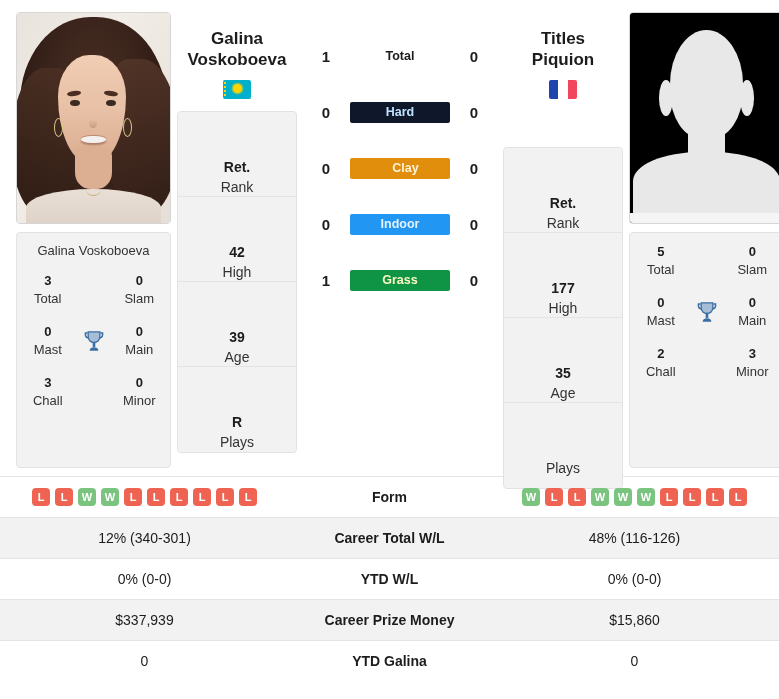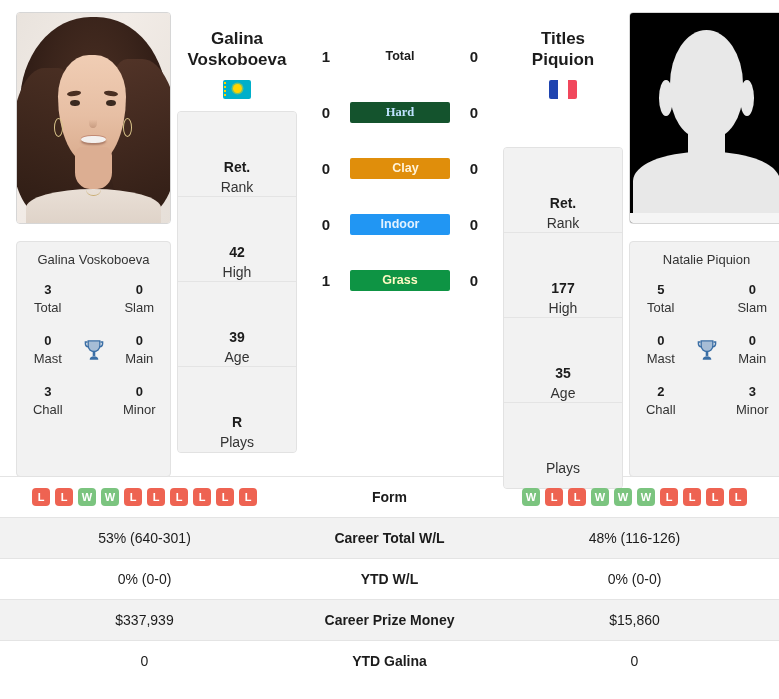--- a/index.html
+++ b/index.html
@@ -119,21 +119,21 @@
   .silhouette .sil-body {
     position:absolute; left:2%; bottom:4%; width:96%; height:30%;
     background:#e8e8e8; border-radius:46% 46% 0 0;
   }
   .silhouette .sil-floor {
     position:absolute; left:0; bottom:0; width:100%; height:5%;
     background:#f5f5f5;
   }
 
   .titles-card {
-    margin-top: 17px;
+    margin-top: 8px;
     border: 1px solid #e2e2e2;
     border-radius: 4px;
     background: #f2f2f2;
     padding: 10px 6px 14px 6px;
     height: 236px;
   }
   .titles-name {
     text-align:center; font-size: 13px; color:#333;
     padding-bottom: 14px;
   }
@@ -196,21 +196,21 @@
   .h2h-score {
     width: 46px; text-align:center; font-size: 15px; font-weight:bold; color:#1c1c1c;
   }
   .h2h-mid { width: 102px; display:flex; justify-content:center; }
   .surf-badge {
     display:block; width: 100px; height: 21px; line-height: 21px;
     text-align:center; font-size: 12.5px; font-weight:bold;
     border-radius: 2px;
   }
   .surf-plain { color:#1c1c1c; background:transparent; font-weight:bold; }
-  .surf-hard { background:#14532d; color:#bfe2ff;font-family:Liberation Serif, serif; }
+  .surf-hard { background:#0f172a; color:#bfe2ff; }
   .surf-clay { background:#E08E0B; color:#fff3d9;padding-left:11px; }
   .surf-indoor { background:#2196F3; color:#e2f2ff; }
   .surf-grass { background:#0E9444; color:#fef9c3; }
 
   
   .cmp-table { width: 779px; border-collapse: collapse; table-layout: fixed; }
   .cmp-table tr { border-top: 1px solid #e4e4e4; }
   .cmp-table tr.shade td { background:#f2f2f2; }
   .cmp-table td { height: 41px; vertical-align: middle; }
   .col-val { width: 289px; text-align:center; font-size: 14px; color:#1c1c1c; }
@@ -406,21 +406,20 @@
           <div class="sil-head"></div>
           <div class="sil-ear-l"></div>
             <div class="sil-ear-r"></div>
           <div class="sil-neck"></div>
           <div class="sil-body"></div>
           <div class="sil-floor"></div>
         </div>
       </div>
 
       <div class="titles-card">
-        <div class="titles-name">Natalie Piquion</div>
         <div class="titles-grid">
           <div class="stat">
             <div class="v">5</div>
             <div class="k">Total</div>
           </div>
           <div></div>
           <div class="stat">
             <div class="v">0</div>
             <div class="k">Slam</div>
           </div>
@@ -486,21 +485,21 @@
               <span class="badge W">W</span>
               <span class="badge W">W</span>
               <span class="badge L">L</span>
               <span class="badge L">L</span>
               <span class="badge L">L</span>
               <span class="badge L">L</span>
             </div>
         </td>
       </tr>
       <tr class="shade">
-        <td class="col-val">53% (640-301)</td>
+        <td class="col-val">12% (340-301)</td>
         <td class="col-lab">Career Total W/L</td>
         <td class="col-val">48% (116-126)</td>
       </tr>
       <tr>
         <td class="col-val">0% (0-0)</td>
         <td class="col-lab">YTD W/L</td>
         <td class="col-val">0% (0-0)</td>
       </tr>
       <tr class="shade">
         <td class="col-val">$337,939</td>

